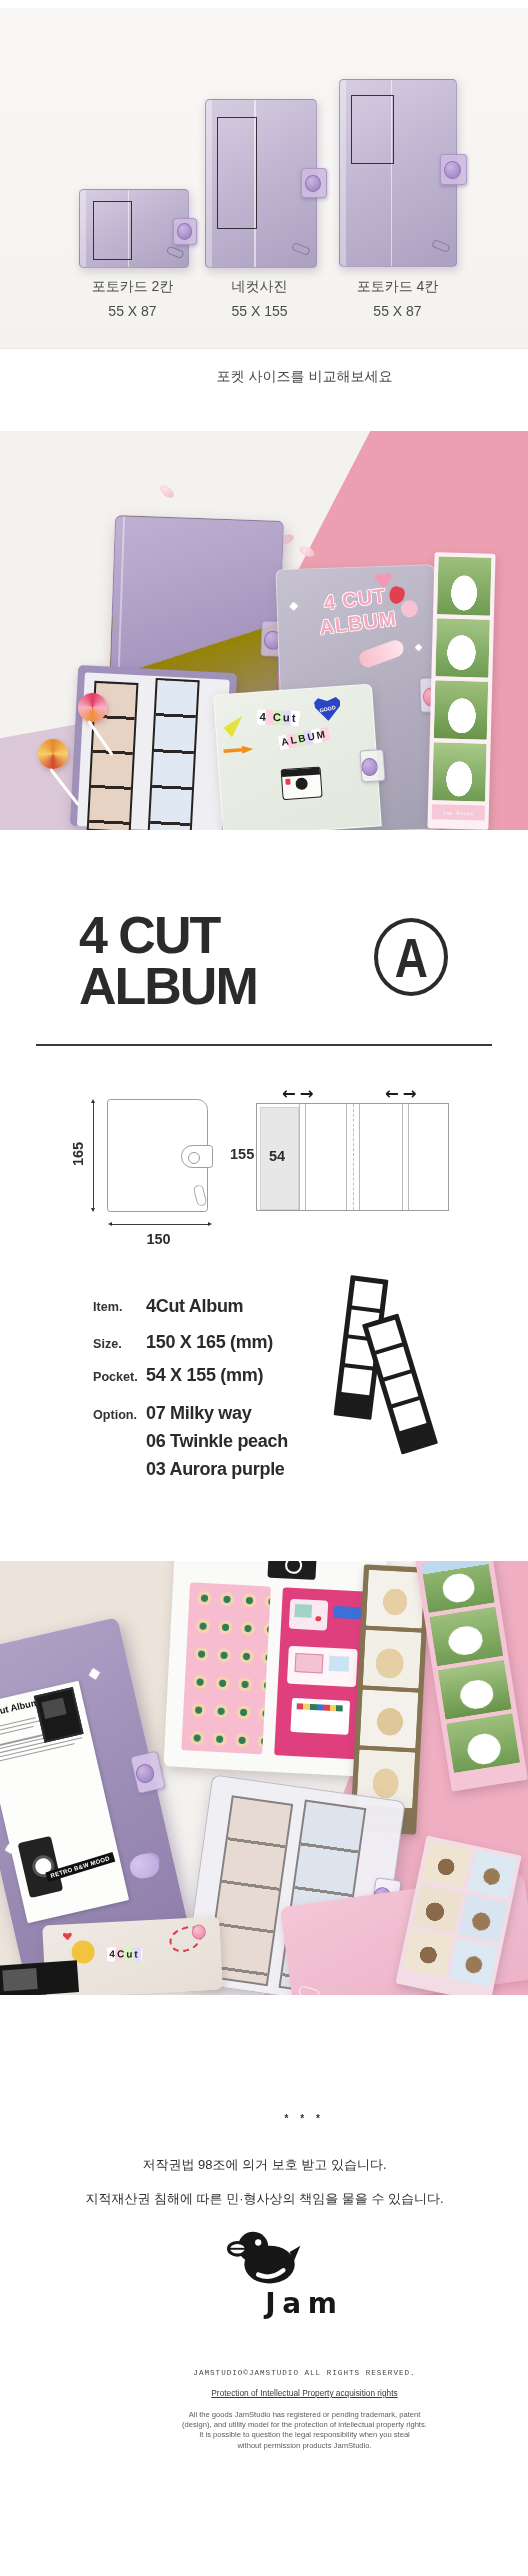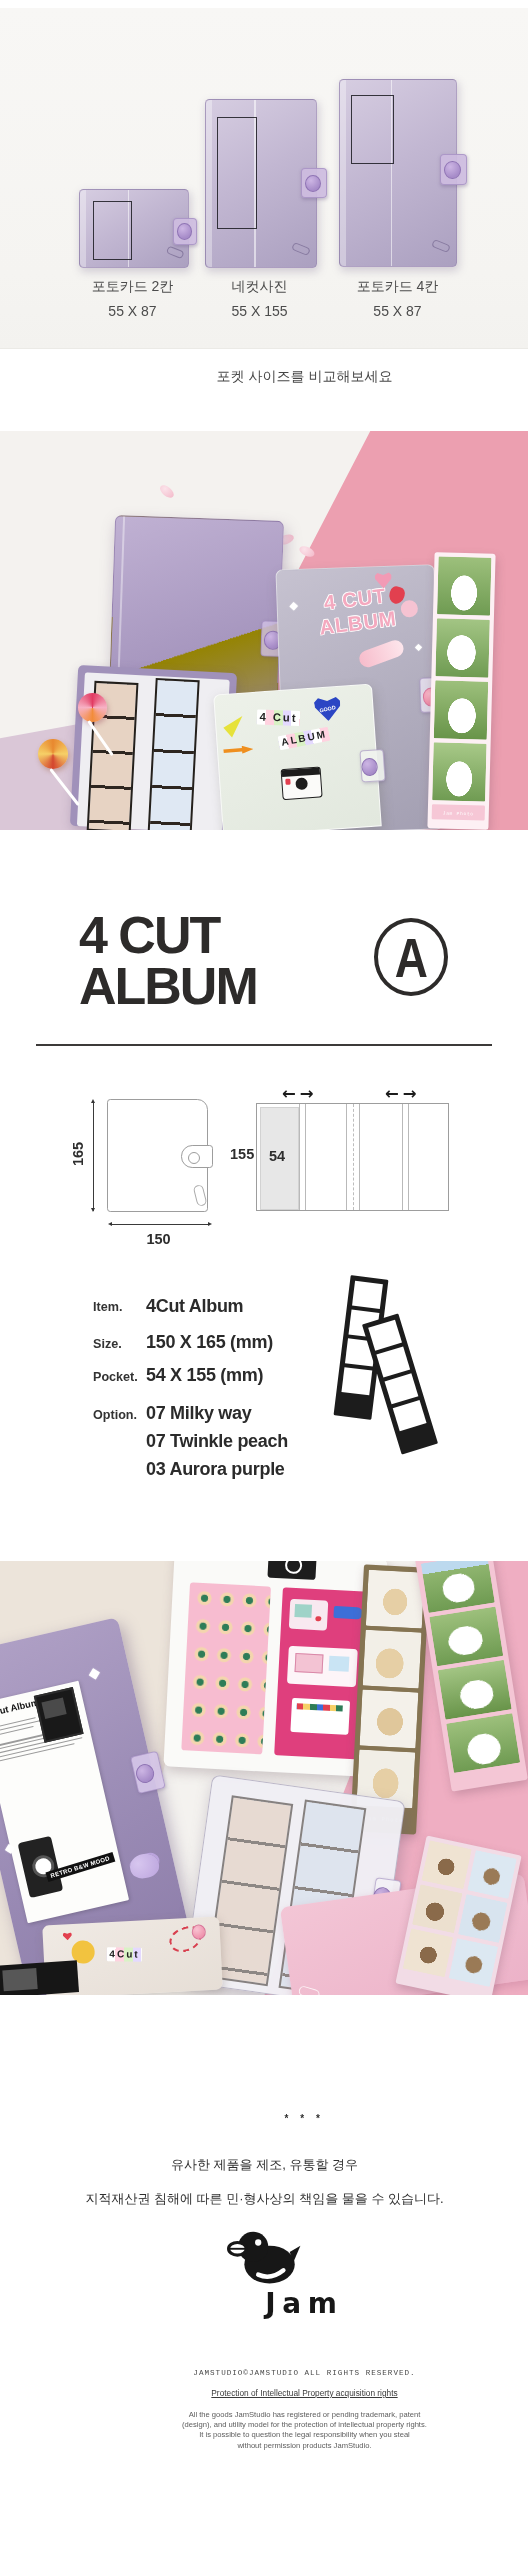--- a/index.html
+++ b/index.html
@@ -257,21 +257,21 @@
   <div class="abs dim-num" style="left:269px;top:1140px;">54</div>
 
   <div class="abs spec-label" style="left:93px;top:1292px;">Item.</div>
   <div class="abs spec-value" style="left:146px;top:1288px;">4Cut Album</div>
   <div class="abs spec-label" style="left:93px;top:1329px;">Size.</div>
   <div class="abs spec-value" style="left:146px;top:1324px;">150 X 165 (mm)</div>
   <div class="abs spec-label" style="left:93px;top:1362px;">Pocket.</div>
   <div class="abs spec-value" style="left:146px;top:1357px;">54 X 155 (mm)</div>
   <div class="abs spec-label" style="left:93px;top:1400px;">Option.</div>
   <div class="abs spec-value" style="left:146px;top:1395px;">07 Milky way</div>
-  <div class="abs spec-value" style="left:146px;top:1423px;">07 Twinkle peach</div>
+  <div class="abs spec-value" style="left:146px;top:1423px;">06 Twinkle peach</div>
   <div class="abs spec-value" style="left:146px;top:1451px;">03 Aurora purple</div>
 
   <div class="filmstrip" style="left:342px;top:1269px;width:38px;height:141px;transform:rotate(7deg);">
     <div class="fcell" style="height:25px;"></div>
     <div class="fcell" style="height:25px;"></div>
     <div class="fcell" style="height:25px;"></div>
     <div class="fcell" style="height:25px;"></div>
   </div>
   <div class="filmstrip" style="left:381px;top:1308px;width:38px;height:136px;transform:rotate(-17deg);">
     <div class="fcell" style="height:24px;"></div>
@@ -404,21 +404,21 @@
           <div class="cell" style="height:41px;background:radial-gradient(circle at 50% 55%,#9a7a56 0 26%,rgba(0,0,0,0) 27%),#dce8f2;"></div>
           <div class="cell" style="height:41px;background:radial-gradient(circle at 48% 58%,#9a7a56 0 27%,rgba(0,0,0,0) 28%),#d8e4ef;"></div>
           <div class="cell" style="height:41px;background:radial-gradient(circle at 52% 55%,#9a7a56 0 26%,rgba(0,0,0,0) 27%),#dce8f2;"></div>
         </div>
       </div>
     </div>
   </div>
 
   <div class="abs center-text" style="top:2105px;font-size:10px;font-weight:bold;letter-spacing:4.6px;color:#2f2f2f;">* * *</div>
   <div class="abs" style="left:0;top:2140px;">
-    <div class="notice-line">유사한 제품을 제조, 유통할 경우</div>
+    <div class="notice-line">저작권법 98조에 의거 보호 받고 있습니다.</div>
     <div class="notice-line">지적재산권 침해에 따른 민·형사상의 책임을 물을 수 있습니다.</div>
   </div>
 
   <div class="abs" style="left:226px;top:2220px;width:77px;height:63px;">
     <svg viewBox="0 0 120 100" width="77" height="63">
       <ellipse cx="68" cy="58" rx="40" ry="30" fill="#171717"></ellipse>
       <circle cx="42" cy="30" r="24" fill="#171717"></circle>
       <path d="M100 38 L117 28 L106 54 Z" fill="#171717"></path>
       <ellipse cx="17" cy="33" rx="14" ry="10" fill="#ffffff" stroke="#171717" stroke-width="5"></ellipse>
       <path d="M4 33 H30" stroke="#171717" stroke-width="3"></path>

